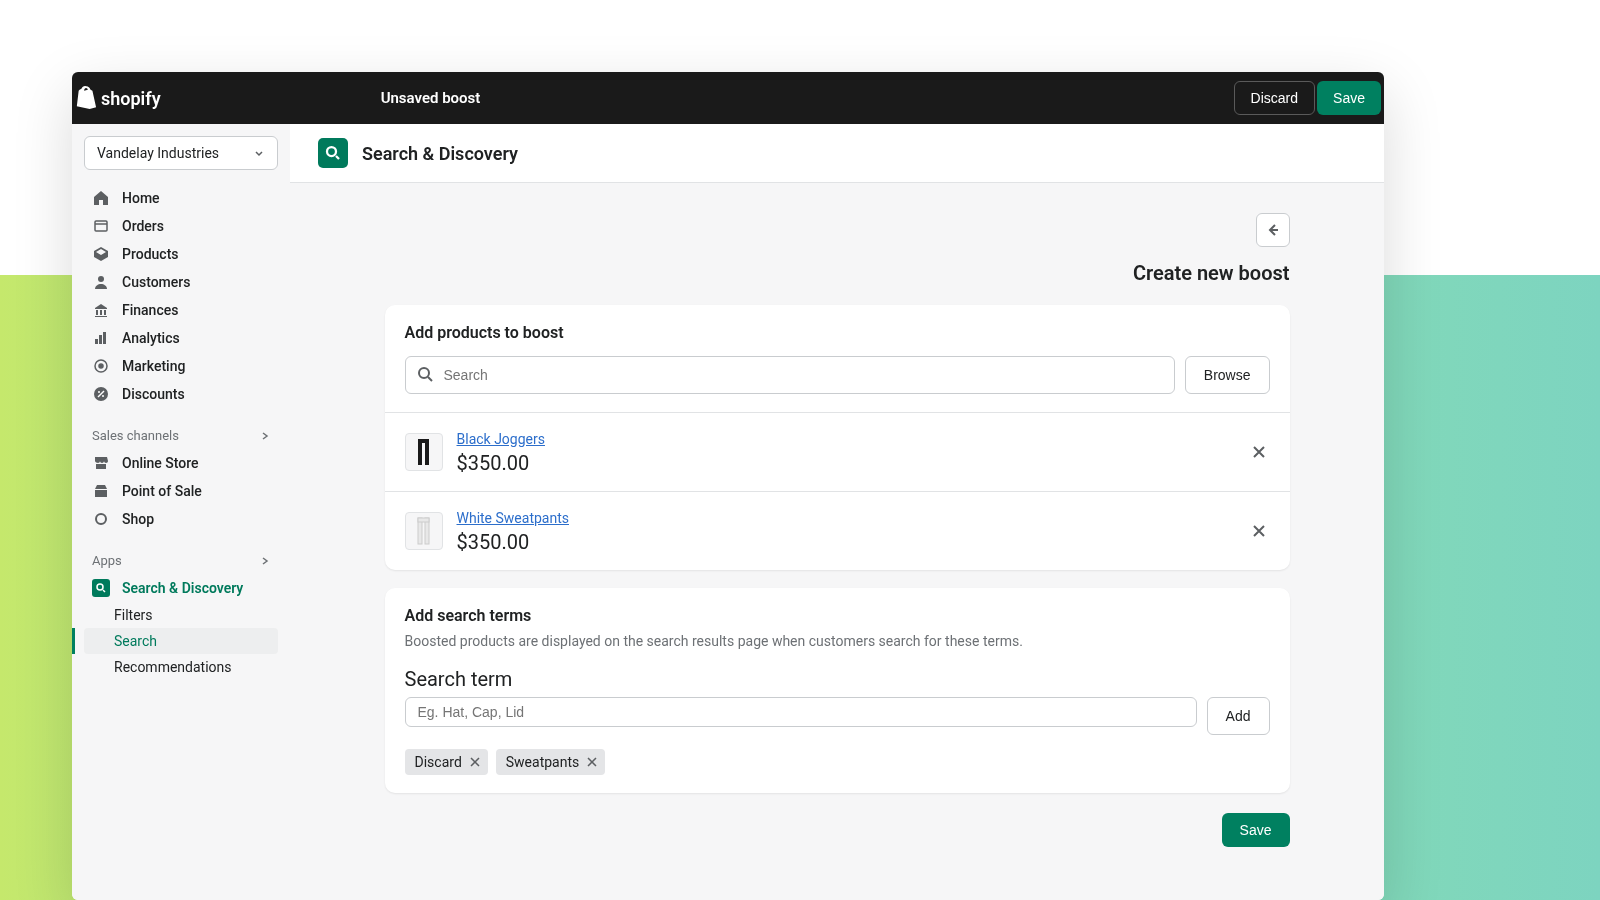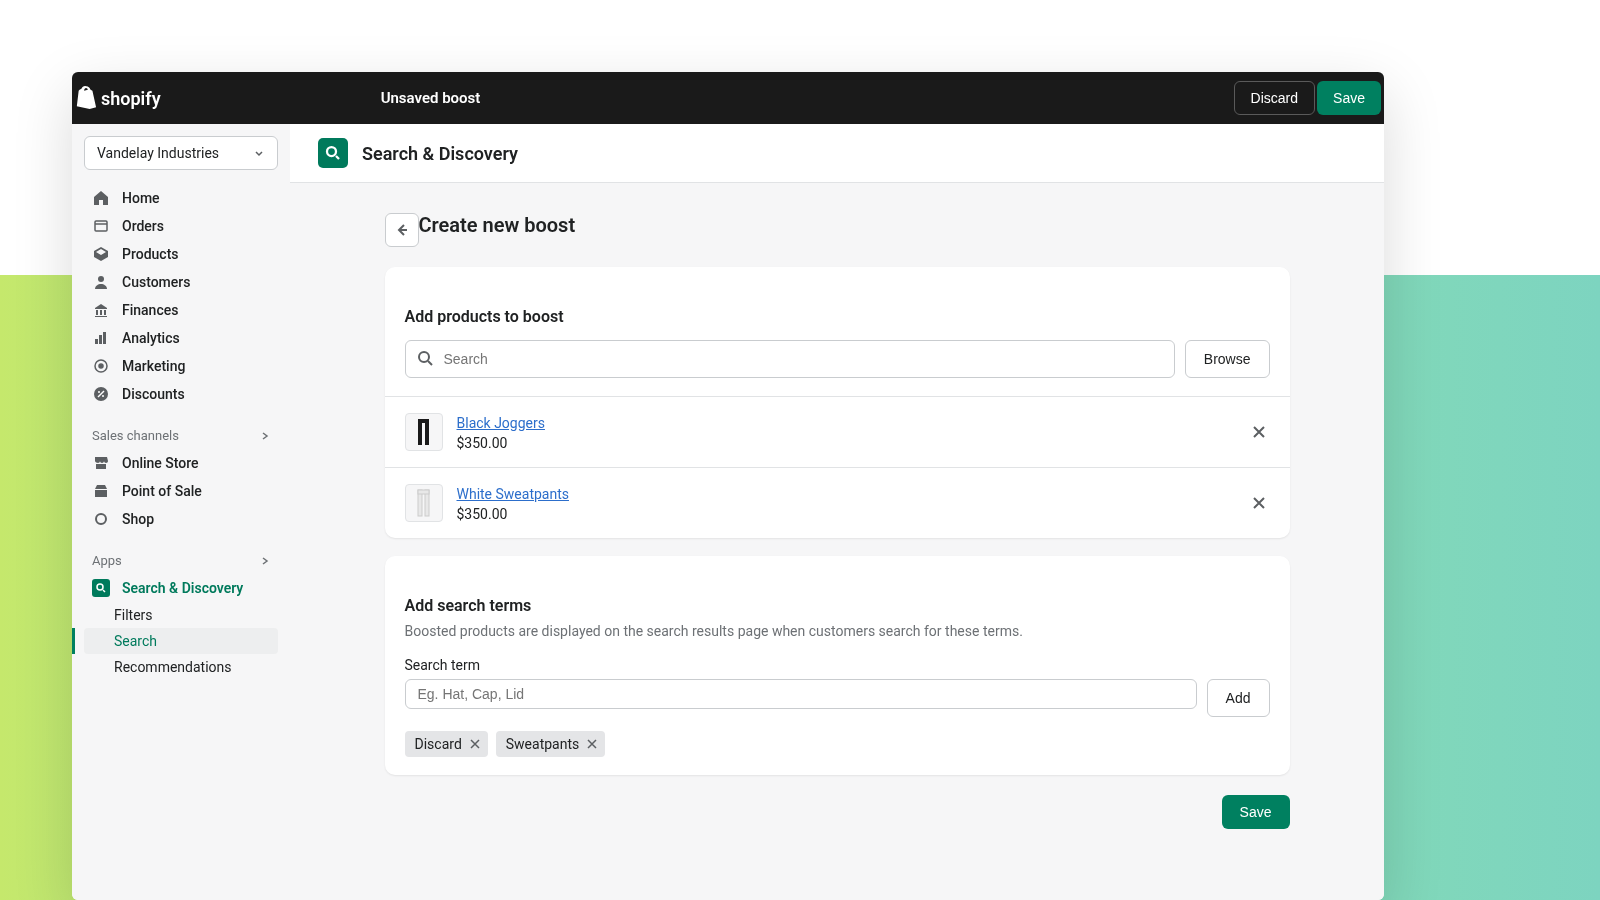--- a/index.html
+++ b/index.html
@@ -24,39 +24,39 @@
 .nav-item.active { background: #edeeef; color: #007a5c; position: relative; }
 .nav-item.active::before { content: ''; position: absolute; left: -12px; top: 0; bottom: 0; width: 3px; background: #008060; }
 .nav-sub { padding-left: 30px; font-weight: 400; }
 .nav-item.app-active { color: #007a5c; font-weight: 600; }
 .app-icon-badge { width: 18px; height: 18px; background: #007a5c; border-radius: 3px; display: flex; align-items: center; justify-content: center; }
 .main { flex: 1; background: #f6f6f7; overflow-y: auto; }
 .page-header { background: #fff; border-bottom: 1px solid #e1e3e5; padding: 14px 28px; display: flex; align-items: center; gap: 14px; }
 .page-header .app-icon-badge { width: 30px; height: 30px; border-radius: 5px; }
 .page-header h1 { font-size: 18px; font-weight: 600; color: #202223; }
 .content { padding: 30px 0; max-width: 905px; margin: 0 auto; }
-.title-row { display: flex; align-items: flex-start; padding: 0 0 20px 0; }
+.title-row { display: flex; align-items: flex-end; gap: 14px; padding: 0 0 20px 0; flex-direction: column; }
 .back-btn { width: 34px; height: 34px; border: 1px solid #c9cccf; border-radius: 6px; background: #fff; display: flex; align-items: center; justify-content: center; cursor: pointer; }
 .title-row h2 { font-size: 20px; font-weight: 600; color: #202223; }
 .card { background: #fff; border-radius: 10px; box-shadow: 0 1px 2px rgba(0,0,0,0.08); margin-bottom: 18px; }
 .card-section { padding: 18px 20px; }
-.card h3 { font-size: 16px; font-weight: 600; color: #202223; margin-bottom: 14px; margin-top: 22px; }
+.card h3 { font-size: 16px; font-weight: 600; color: #202223; margin-bottom: 14px; }
 .search-row { display: flex; gap: 10px; }
 .search-box { flex: 1; position: relative; }
 .search-box input { width: 100%; height: 38px; border: 1px solid #c9cccf; border-radius: 6px; padding: 0 12px 0 38px; font-size: 14px; }
 .search-box .search-icon { position: absolute; left: 12px; top: 50%; transform: translateY(-50%); color: #6d7175; }
 .btn-browse, .btn-add { height: 38px; padding: 0 18px; border: 1px solid #c9cccf; border-radius: 6px; background: #fff; font-size: 14px; font-weight: 500; cursor: pointer; color: #202223; }
 .product-row { display: flex; align-items: center; gap: 14px; padding: 16px 20px; border-top: 1px solid #e1e3e5; }
 .product-thumb { width: 38px; height: 38px; border: 1px solid #e1e3e5; border-radius: 4px; background: #f6f6f7; display: flex; align-items: center; justify-content: center; }
 .product-info { flex: 1; }
 .product-info a { color: #2c6ecb; font-size: 14px; }
-.product-info .price { font-size: 14px; color: #202223; margin-top: 3px; }
+.product-info .price { font-size: 20px; color: #202223; margin-top: 3px; }
 .remove-x { cursor: pointer; color: #5c5f62; font-size: 18px; padding: 4px; }
 .helper-text { color: #6d7175; font-size: 14px; margin-top: -6px; margin-bottom: 18px; }
-.field-label { font-size: 14px; color: #202223; margin-bottom: 6px; display: block; }
+.field-label { font-size: 20px; color: #202223; margin-bottom: 6px; display: block; }
 .term-input-row { display: flex; gap: 10px; margin-bottom: 14px; }
 .term-input-row input { flex: 1; height: 30px; border: 1px solid #c9cccf; border-radius: 6px; padding: 0 12px; font-size: 14px; }
 .tags { display: flex; gap: 8px; flex-wrap: wrap; }
 .tag { background: #e4e5e7; border-radius: 4px; padding: 5px 8px 5px 10px; display: flex; align-items: center; gap: 8px; font-size: 14px; color: #202223; }
 .tag .tag-x { cursor: pointer; color: #5c5f62; display: flex; }
 .footer-actions { display: flex; justify-content: flex-end; padding: 2px 0 0 0; }
 .btn-save-footer { background: #008060; color: #fff; border: none; border-radius: 6px; padding: 9px 18px; font-size: 14px; font-weight: 500; cursor: pointer; }
 svg { display: block; }
 </style>
 </head>

